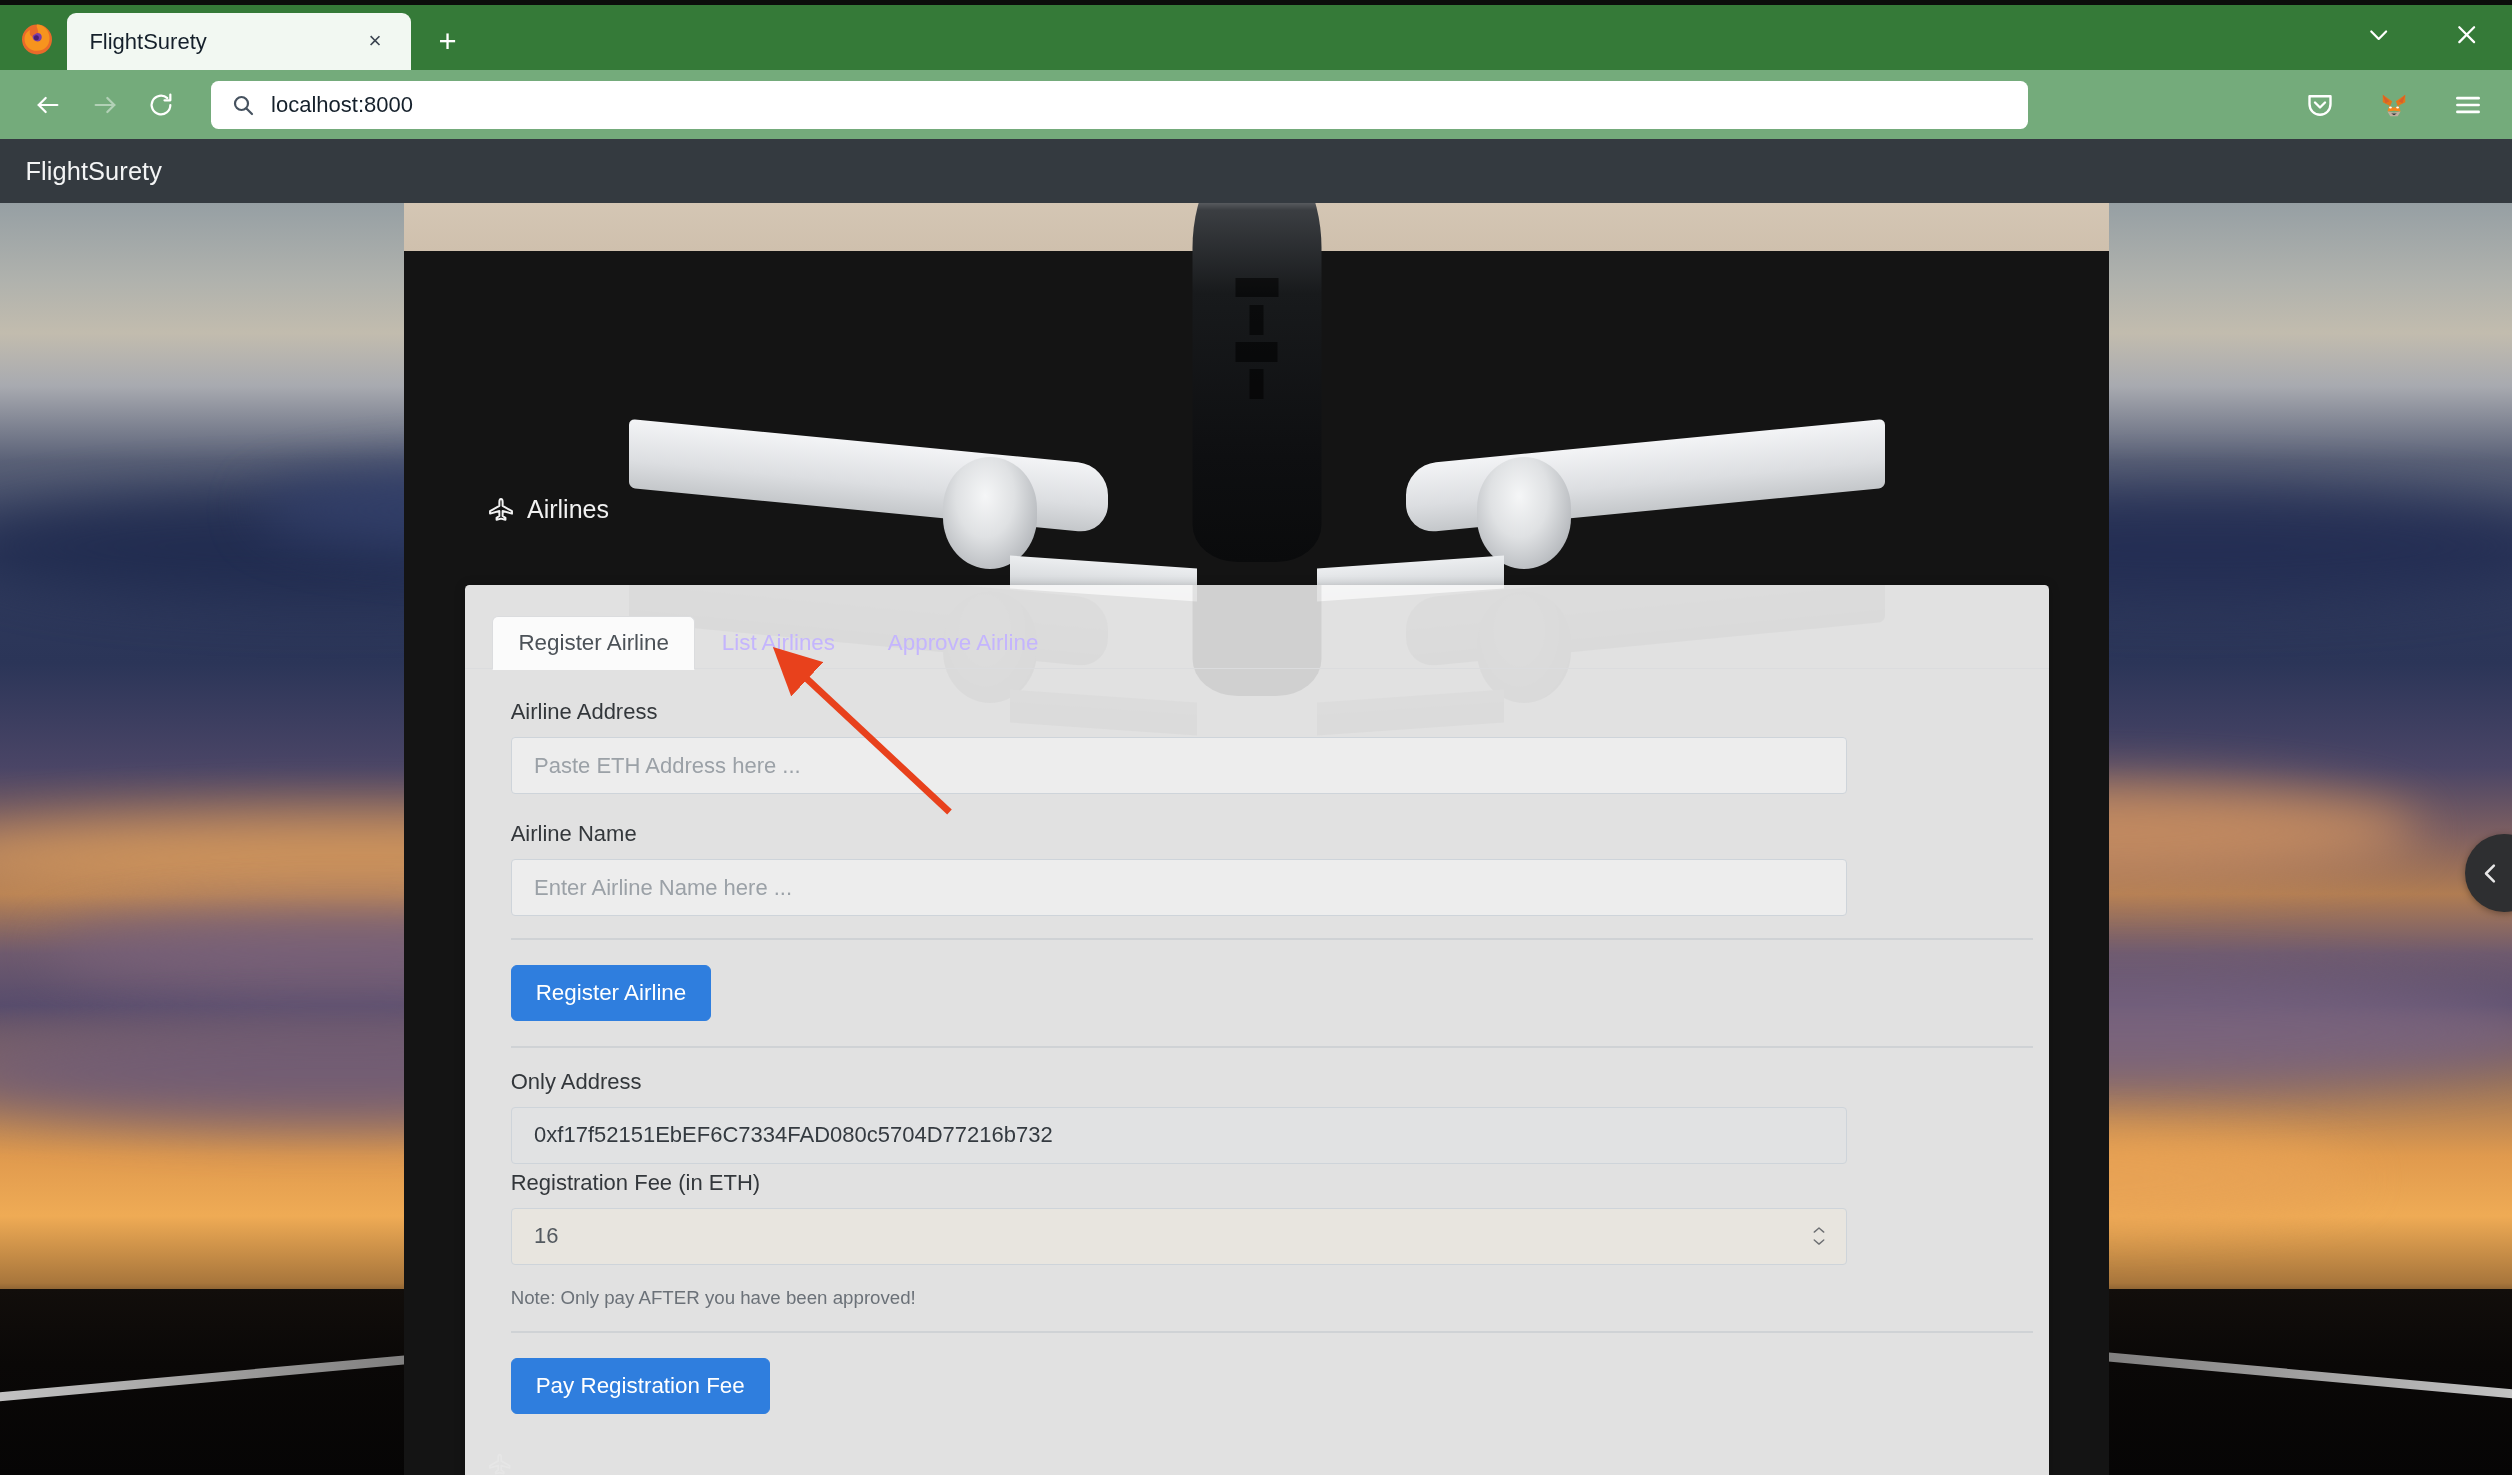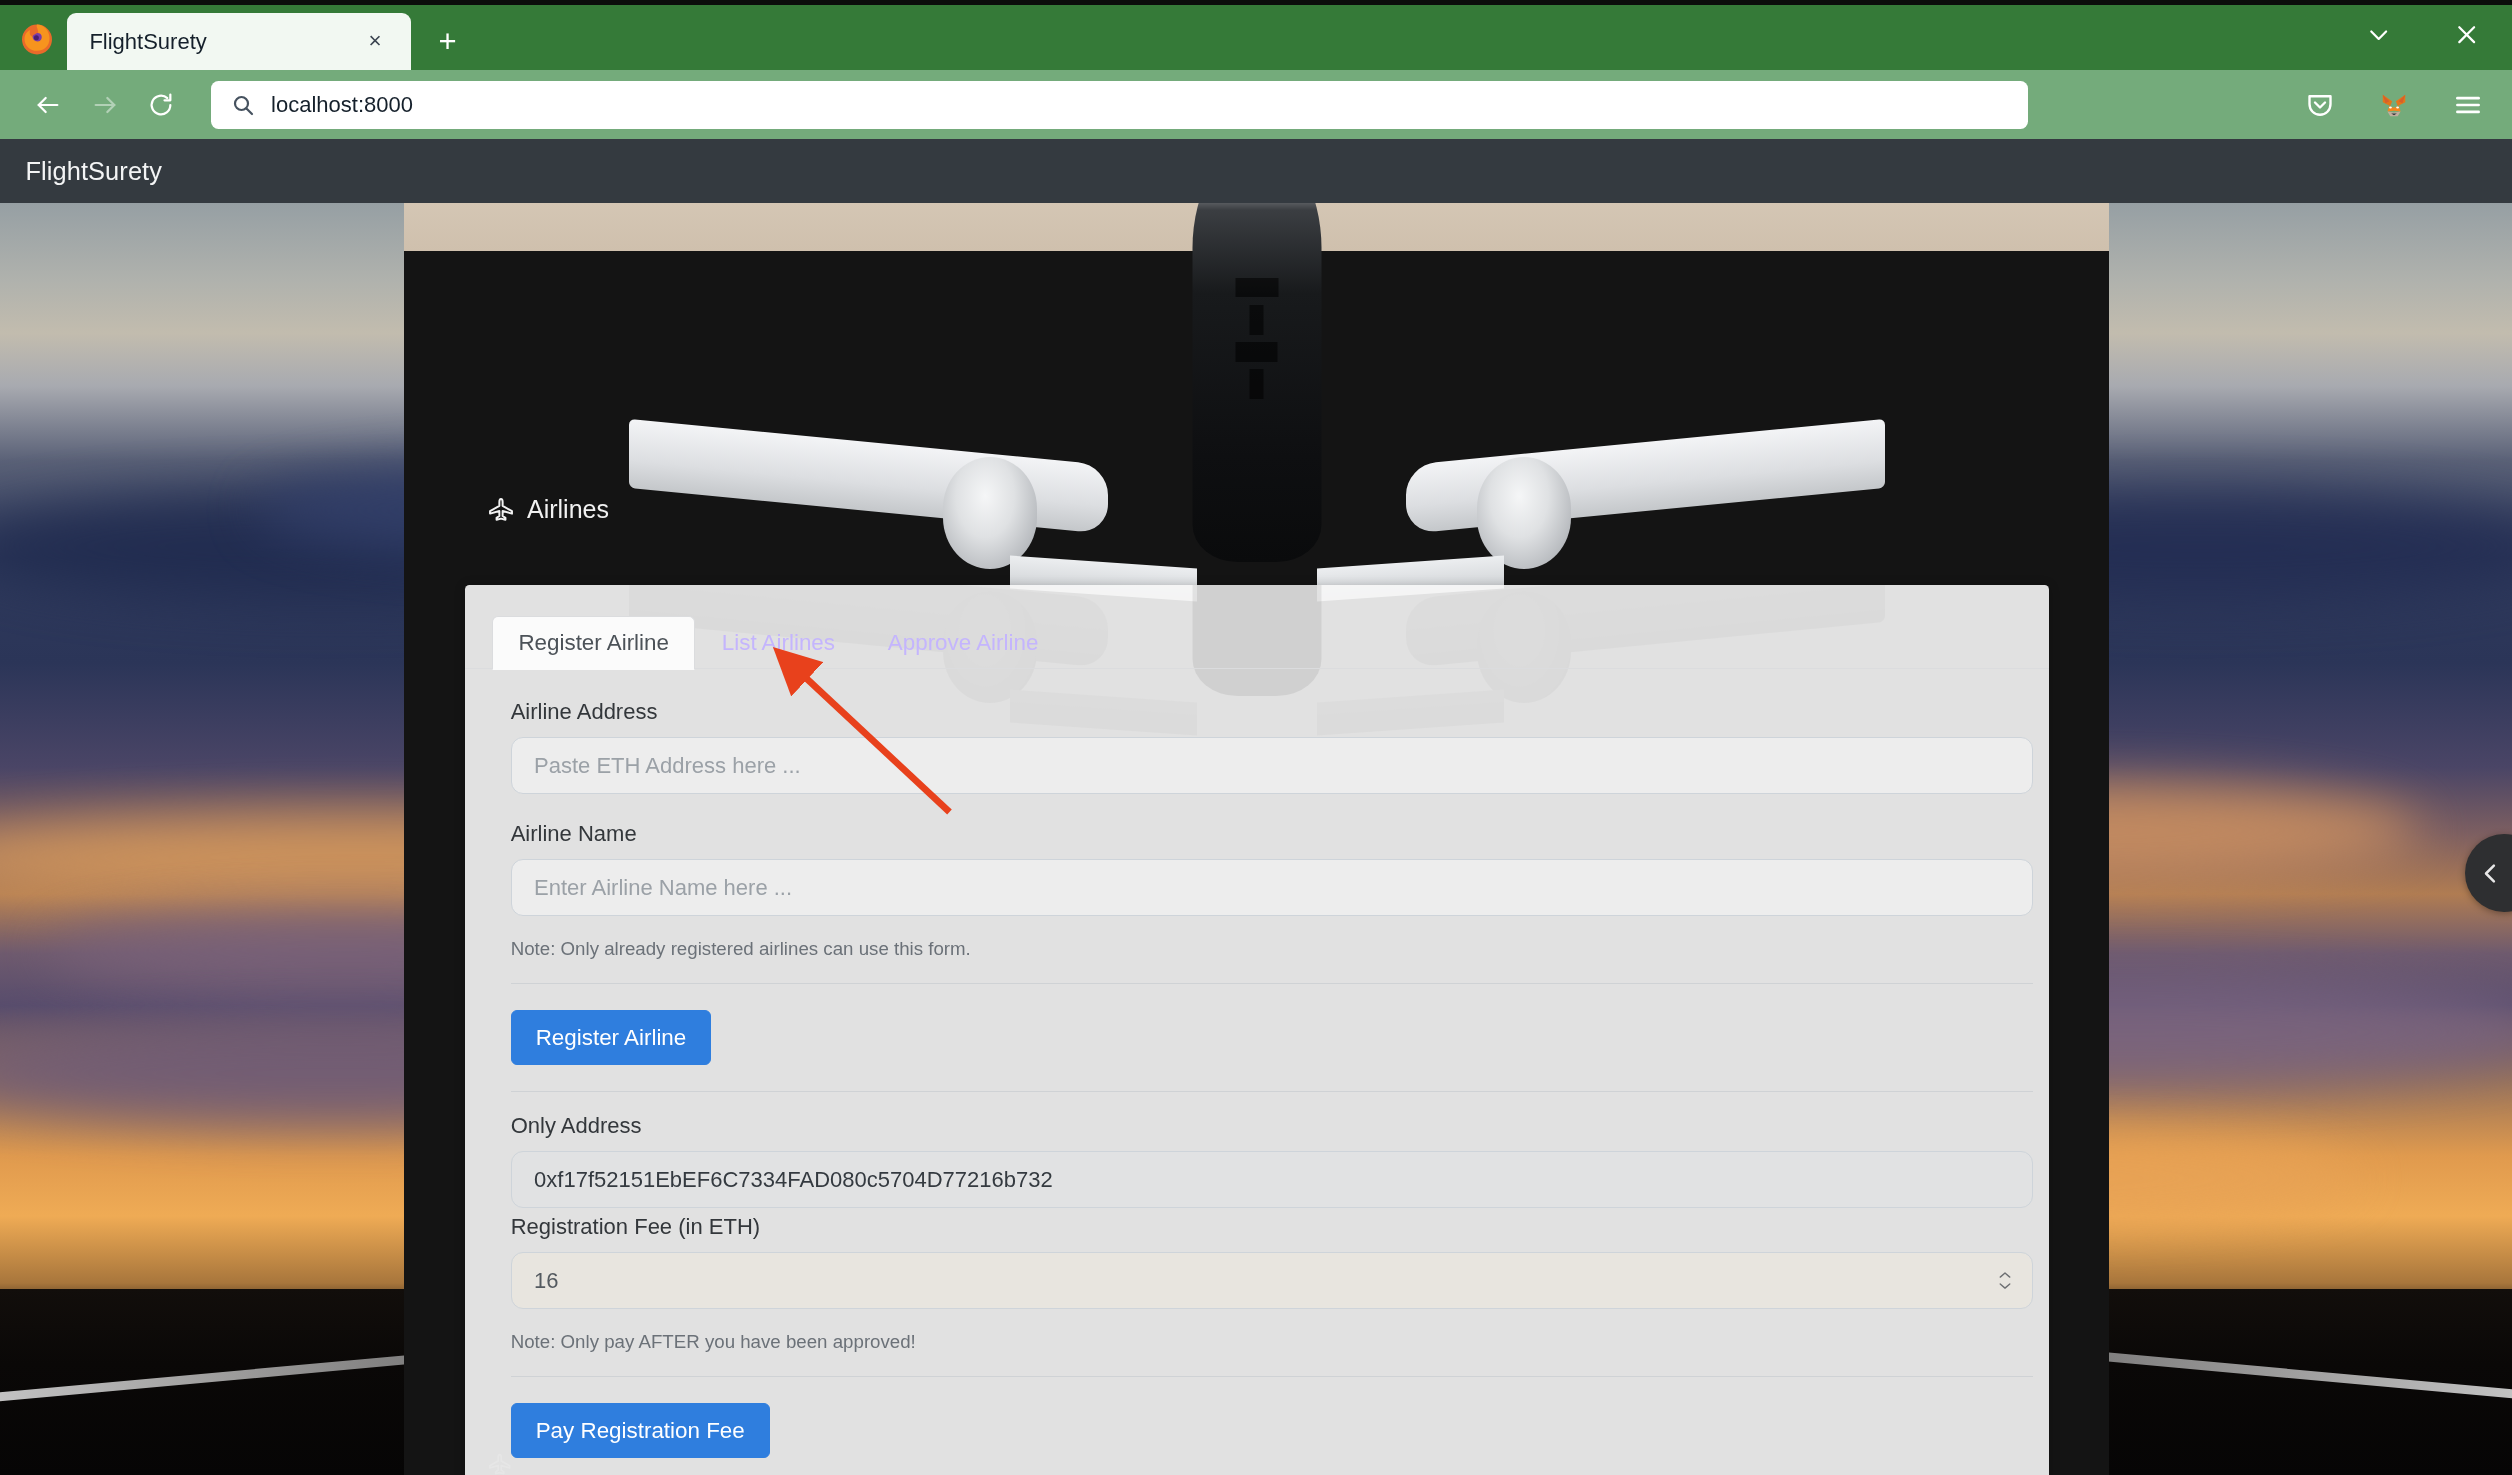--- a/index.html
+++ b/index.html
@@ -342,24 +342,24 @@
   
   #form-body { position:relative; padding: 24px 33px 0 33px; z-index:3; }
 
   .flabel {
     font-size: 22px;
     color: #33373b;
     margin: 6px 0 12px 12.7px;
     display:block;
   }
   .finput {
-    width: 1522px;
+    width: 1336px;
     height: 57px;
     border: 1.5px solid #ced4da;
-    border-radius: 12px;
+    border-radius: 4px;
     background: rgba(255,255,255,0.42);
     display: flex;
     align-items: center;
     padding: 0 22.4px;
     margin: 0 0 0 12.7px;
     font-size: 22px;
     color: #9ba1a7;
     position: relative;
   }
   .finput.filled { color: #343a40; background: rgba(225,226,228,0.80); }
@@ -591,21 +591,20 @@
         </div>
 
         <div id="form-body">
 
           <label class="flabel">Airline Address</label>
           <div class="finput">Paste ETH Address here ...</div>
 
           <label class="flabel" style="margin-top:27px;">Airline Name</label>
           <div class="finput">Enter Airline Name here ...</div>
 
-          <div class="note">Note: Only already registered airlines can use this form.</div>
           <div class="divider"></div>
 
           <div class="btn">Register Airline</div>
 
           <div class="divider" style="margin-top:25.4px;"></div>
 
           <label class="flabel" style="margin-top:21px;">Only Address</label>
           <div class="finput filled">0xf17f52151EbEF6C7334FAD080c5704D77216b732</div>
 
           <label class="flabel" style="">Registration Fee (in ETH)</label>

